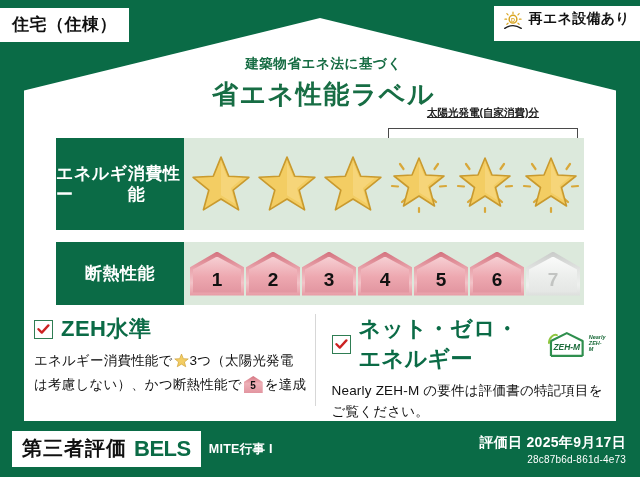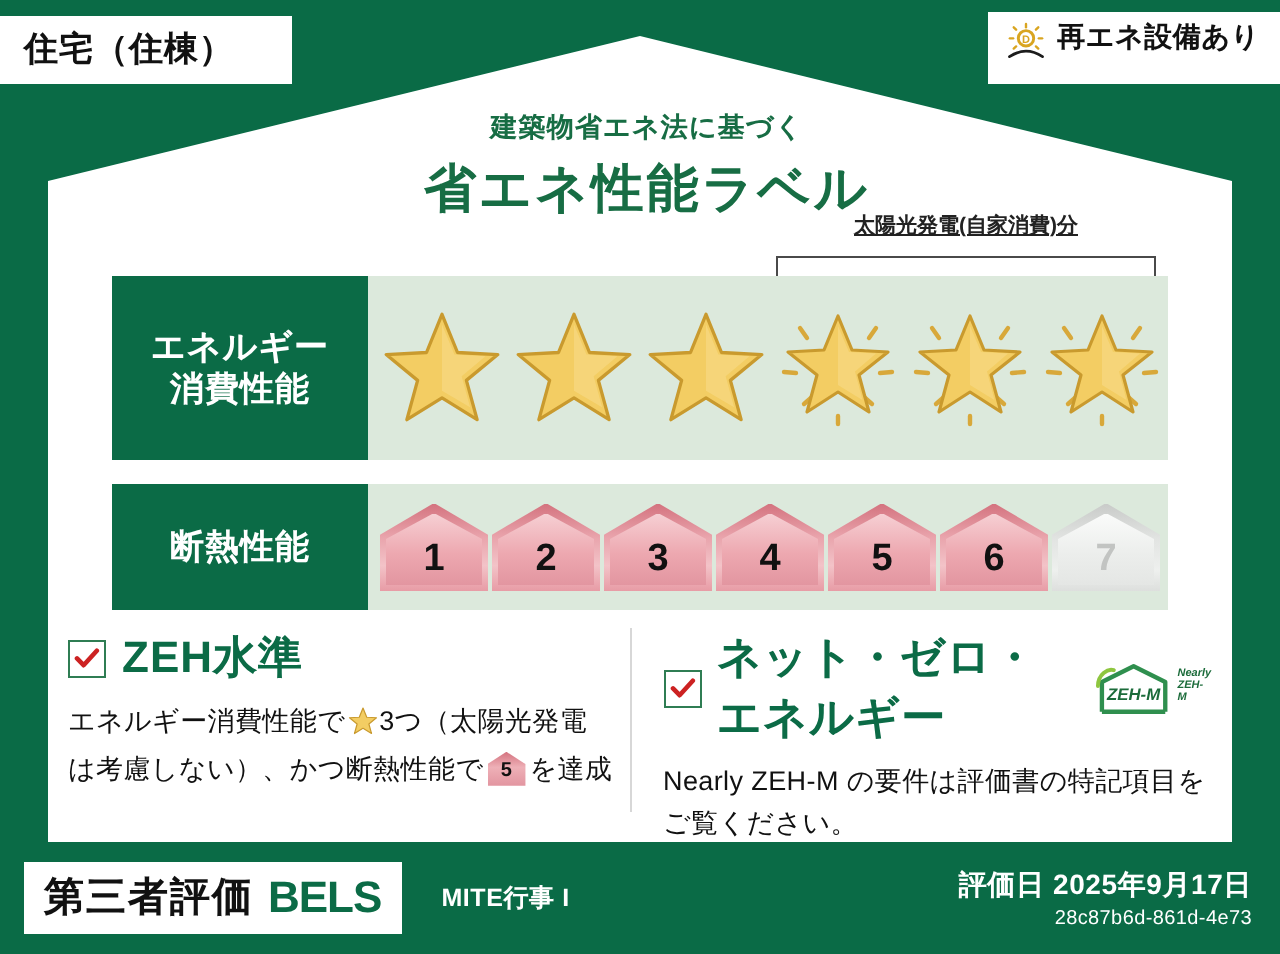--- a/index.html
+++ b/index.html
@@ -19,21 +19,21 @@
     position:absolute;left:24px;top:18px;right:24px;bottom:56px;
     background:#ffffff;
     clip-path:polygon(0% 18%, 50% 0%, 100% 18%, 100% 100%, 0% 100%);
   }
 
   
   .tag-type{
     position:absolute;left:0;top:8px;
     background:#fff;color:#111;
     font-size:17px;font-weight:bold;
-    padding:5px 29px 6px 12px;
+    padding:5px 12px 6px 12px;
     letter-spacing:.5px;
     z-index:6;
   }
   
   .tag-renew{
     position:absolute;right:0;top:6px;
     background:#fff;
     display:flex;align-items:flex-start;gap:5px;
     padding:4px 10px 5px 8px;
     z-index:6;
@@ -51,21 +51,21 @@
   .row{
     position:absolute;left:56px;right:56px;
     display:flex;align-items:stretch;
   }
   .row-energy{top:138px;height:92px;}
   .row-insul{top:242px;height:63px;}
 
   .row-key{
     width:128px;flex:0 0 128px;
     background:#0b6b46;color:#fff;
-    display:flex;flex-direction:column;align-items:center;justify-content:center;
+    display:flex;flex-direction:row;align-items:center;justify-content:center;
     font-size:17px;font-weight:bold;line-height:1.25;letter-spacing:.5px;
   }
   .row-val{
     flex:1 1 auto;background:#dce9dc;
     position:relative;
     display:flex;align-items:center;
   }
   .row-energy .row-val{padding-left:4px;}
   .row-insul .row-val{padding-left:6px;}
 
@@ -146,21 +146,21 @@
   }
   .inline-house .num{
     position:absolute;inset:0;display:flex;align-items:flex-end;justify-content:center;
     font-size:10px;font-weight:bold;color:#111;line-height:1;padding-bottom:2px;
   }
   .zehm-logo{position:relative;display:inline-flex;align-items:center;gap:2px;margin-left:4px;vertical-align:-7px;font-style:italic;}
 
   
   .bels{
     position:absolute;left:12px;bottom:10px;
-    display:flex;align-items:center;gap:20px;z-index:6;
+    display:flex;align-items:center;gap:8px;z-index:6;
   }
   .bels-badge{
     background:#fff;padding:4px 10px 5px 10px;
     display:flex;align-items:center;gap:7px;
   }
   .bels-jp{font-size:20px;font-weight:bold;color:#111;letter-spacing:1px;}
   .bels-en{font-size:22px;font-weight:bold;color:#0b6b46;letter-spacing:-.5px;font-family:"Liberation Sans",sans-serif;}
   .bels-extra{font-size:12.5px;color:#fff;font-weight:bold;letter-spacing:.3px;}
 
   .eval{

